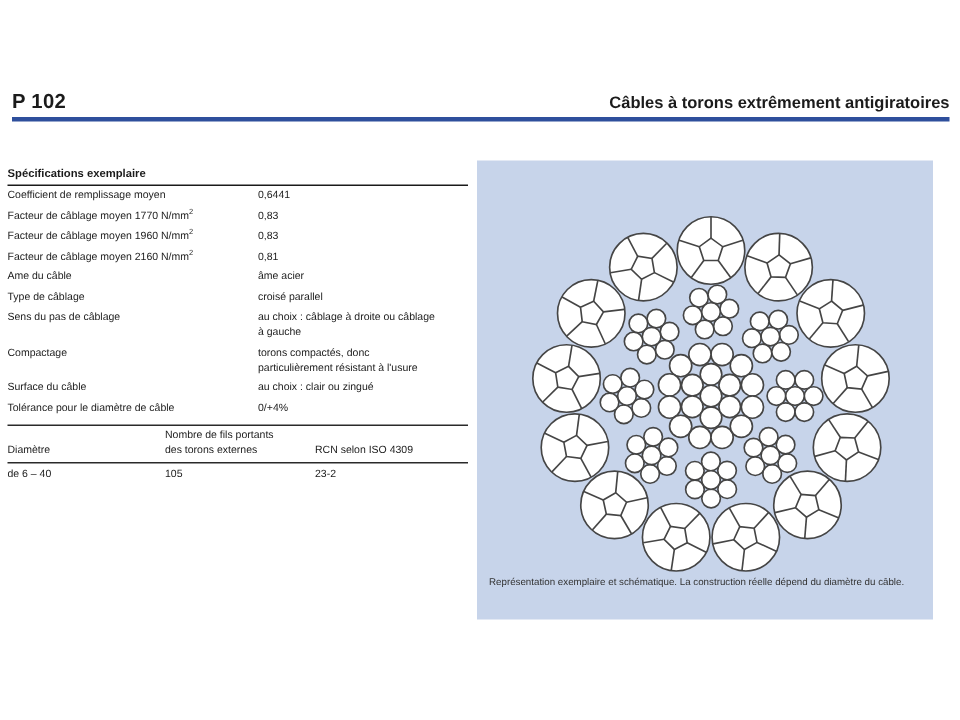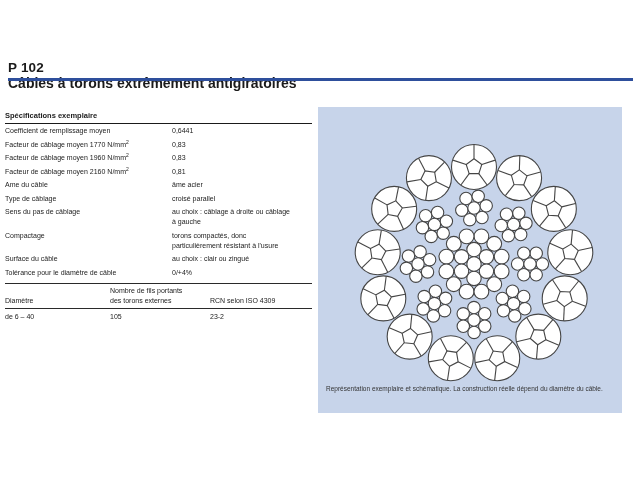--- a/index.html
+++ b/index.html
@@ -1,22 +1,22 @@
 <!DOCTYPE html>
 <html><head>
 <meta charset="utf-8">
 <style>
   html,body{margin:0;padding:0;background:#fff;}
   .page{position:relative;width:640px;height:480px;background:#ffffff;overflow:hidden;
         font-family:"Liberation Sans","DejaVu Sans",sans-serif;color:#1b1b1b;}
   
   .hdr{position:absolute;left:8px;right:7px;top:60px;display:flex;
-       justify-content:space-between;align-items:baseline;flex-direction:column;}
+       justify-content:space-between;align-items:baseline;}
   .pnum{font-size:13.5px;font-weight:bold;letter-spacing:.2px;}
-  .ptitle{font-size:14px;font-weight:bold;}
+  .ptitle{font-size:11px;font-weight:bold;}
   .blue-rule{position:absolute;left:8px;right:7px;top:78px;height:3px;}
   
   .specs{position:absolute;left:5px;top:111px;width:307px;}
   .specs h2{margin:0;font-size:7.5px;font-weight:bold;padding:0 0 3px 0;
             border-bottom:1.5px solid #1a1a1a;}
   .srow{display:flex;padding:2px 0 1.5px 0;font-size:7px;line-height:10px;}
   .srow .lbl{width:167px;flex:none;}
   .srow .val{flex:1;white-space:pre-line;}
   sup{font-size:5px;vertical-align:super;line-height:0;}
   

